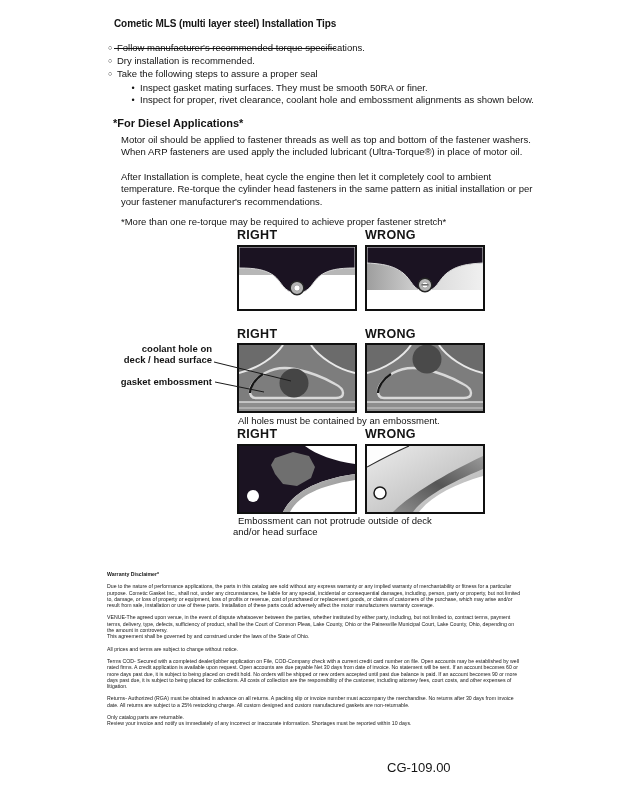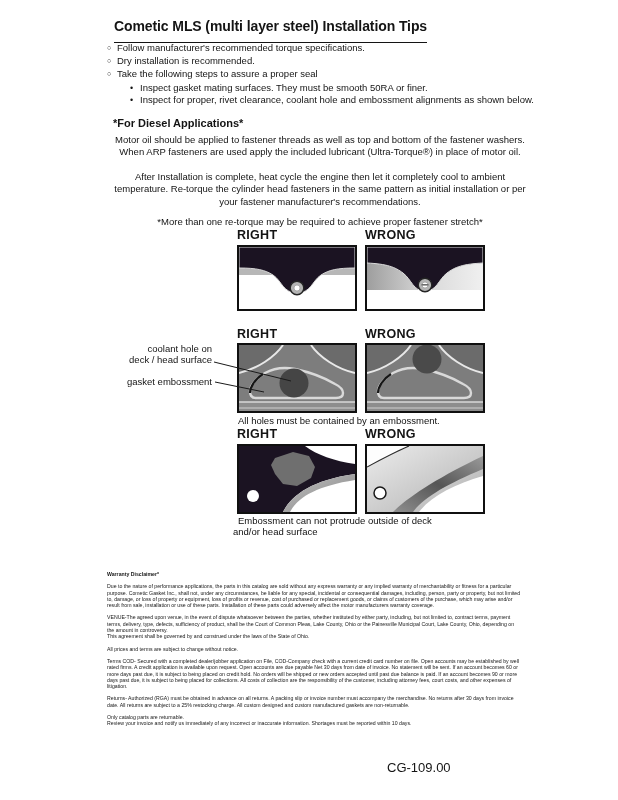--- a/index.html
+++ b/index.html
@@ -3,40 +3,40 @@
 <meta charset="utf-8">
 <style>
   html,body{margin:0;padding:0;background:#fff;}
   .page{
     position:relative;width:618px;height:800px;background:#ffffff;
     font-family:"Liberation Sans","DejaVu Sans",sans-serif;color:#141414;overflow:hidden;
   }
   
   .title{
     position:absolute;left:114px;top:18px;margin:0;
-    font-size:14px;font-weight:bold;letter-spacing:-0.1px;
-    border-bottom:1.4px solid #141414;padding-bottom:8px;display:inline-block;
+    font-size:10px;font-weight:bold;letter-spacing:-0.1px;
+    border-bottom:1.4px solid #141414;padding-bottom:19px;display:inline-block;
   }
   .bullets{position:absolute;left:107px;top:42px;font-size:9.5px;line-height:12.2px;}
-  .b-row{display:flex;align-items:baseline;white-space:nowrap;}
+  .b-row{display:flex;align-items:baseline;white-space:nowrap;text-align:center;}
   .b-mark{font-size:7px;margin-right:4px;position:relative;top:-1px;width:6px;display:inline-block;}
   .b-row.sub{padding-left:23px;}
   .s-mark{font-size:9px;margin-right:4px;width:6px;display:inline-block;}
   
   .diesel-head{position:absolute;left:113px;top:117px;font-size:11px;font-weight:bold;}
-  .para{position:absolute;left:109px;width:422px;font-size:9.5px;line-height:12.4px;text-align:center;}
+  .para{position:absolute;left:121px;width:422px;font-size:9.5px;line-height:12.4px;}
   .p1{top:134px;}
   .p2{top:171px;}
   .note{top:216px;}
   
   .dg-label{position:absolute;width:120px;text-align:left;font-size:12.5px;font-weight:bold;letter-spacing:0.3px;}
   .dg-box{position:absolute;width:116px;height:62px;border:2px solid #101010;background:#fff;}
   .dg-box svg{display:block;width:100%;height:100%;}
   .dg-caption{position:absolute;font-size:9.5px;color:#101010;}
-  .anno{position:absolute;left:80px;width:132px;text-align:right;font-size:9.5px;line-height:11px;}
+  .anno{position:absolute;left:80px;width:132px;text-align:right;font-size:9.5px;line-height:11px;font-weight:bold;}
   .lines-overlay{position:absolute;left:0;top:0;width:618px;height:800px;pointer-events:none;}
   
   .warranty{position:absolute;left:107px;top:571px;width:414px;font-size:5.2px;line-height:6.3px;color:#181818;}
   .warranty .w-head{font-weight:bold;margin:0 0 6px 0;}
   .warranty p{margin:0 0 6px 0;}
   .warranty p.tight{margin:0;}
   
   .page-code{position:absolute;left:387px;top:760px;font-size:13px;color:#141414;}
 </style>
 </head>

